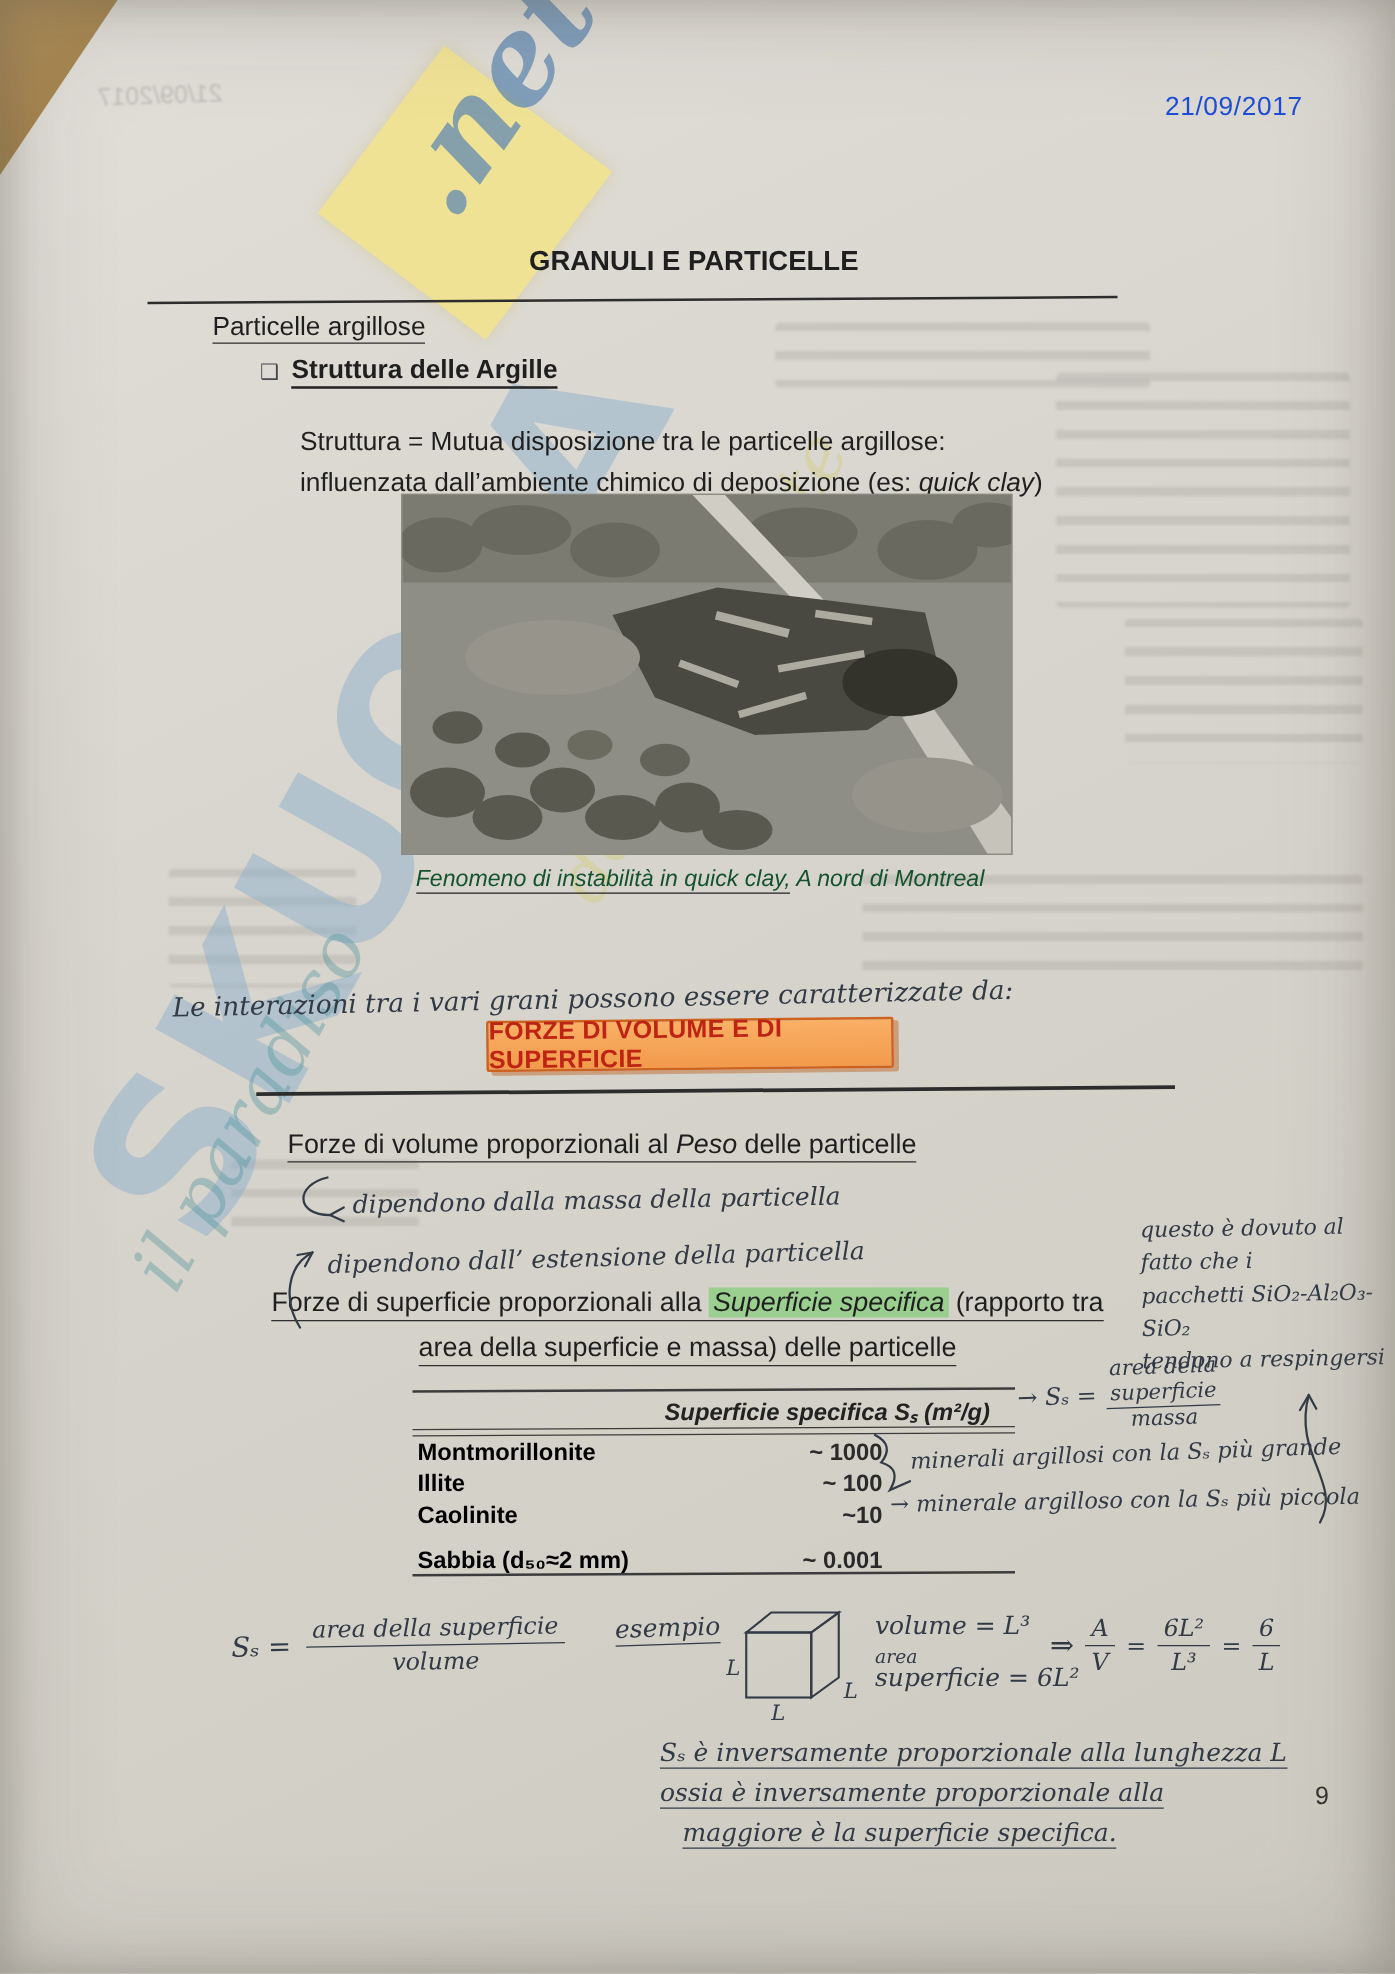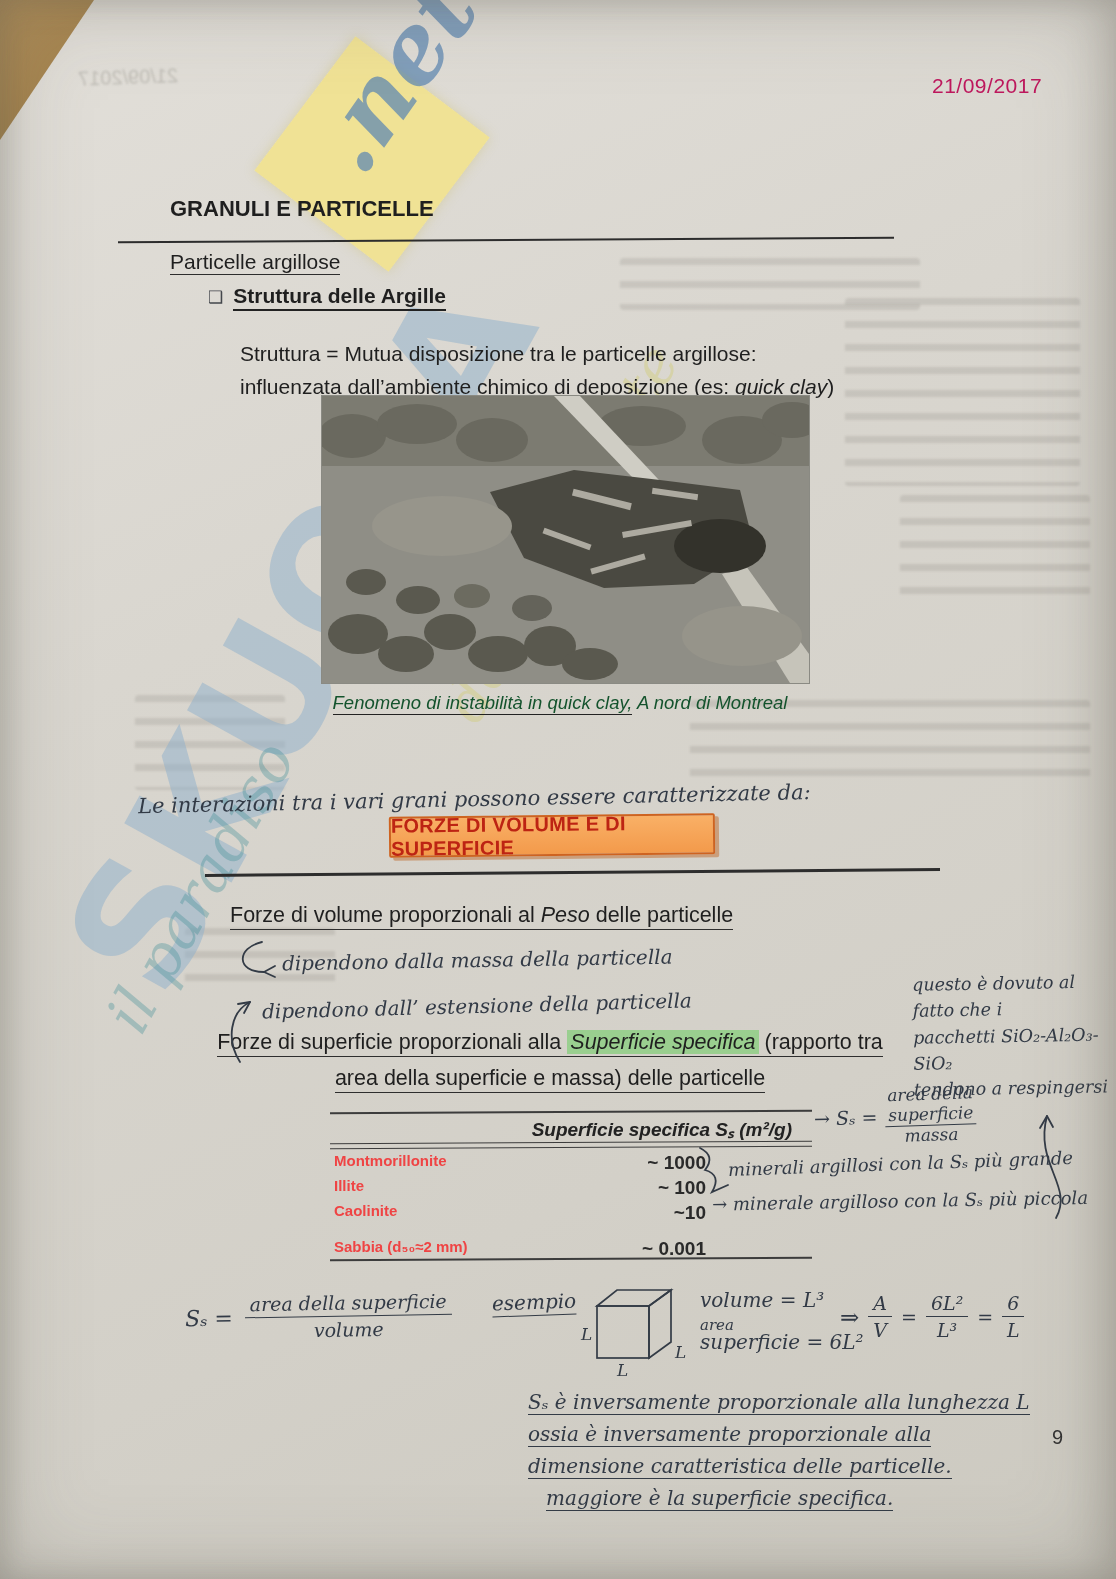--- a/index.html
+++ b/index.html
@@ -27,22 +27,22 @@
   .wm-tag2{left:430px;top:700px;transform:rotate(-61deg);transform-origin:left top;
        font-family:"DejaVu Serif",serif;font-style:italic;font-size:58px;
        color:rgba(208,204,128,.48);white-space:nowrap;}
   
   .ghost{background:repeating-linear-gradient(to bottom,rgba(112,110,102,.17) 0 7px,rgba(112,110,102,0) 7px 23px);
        filter:blur(1.2px);z-index:1;border-radius:4px;}
   .ghost-date{left:78px;top:66px;transform:scaleX(-1) rotate(2deg);font-size:20px;
        color:rgba(140,138,130,.38);filter:blur(1px);z-index:1;}
   
   .print{color:#1f1f1f;}
-  .doc-date{left:932px;top:74px;font-size:21px;letter-spacing:.5px;color:#be185d;z-index:3;}
-  .title{left:170px;top:196px;width:770px;font-size:22px;font-weight:700;z-index:3;}
+  .doc-date{left:932px;top:74px;font-size:21px;letter-spacing:.5px;color:#1d4ed8;z-index:3;}
+  .title{left:170px;top:196px;width:770px;text-align:center;font-size:22px;font-weight:700;z-index:3;}
   .rule{background:#2d2d2d;z-index:3;}
   .subtitle{left:170px;top:250px;width:780px;text-align:left;font-size:21px;z-index:3;}
   .subtitle span{border-bottom:1.6px solid #2d2d2d;padding-bottom:1px;}
   .bullet-head{left:208px;top:284px;font-size:21px;font-weight:700;z-index:3;display:flex;align-items:center;gap:10px;}
   .bullet-head .sq{font-size:17px;font-weight:400;color:#44474c;}
   .bullet-head .txt{border-bottom:2px solid #222;padding-bottom:1px;}
   .para{left:240px;top:338px;width:640px;font-size:21px;line-height:1.55;z-index:3;}
   .photo{left:321px;top:395px;width:487px;height:287px;border:1px solid #8a8a83;z-index:3;background:#8f8e86;}
   .caption{left:230px;top:692px;width:660px;text-align:center;font-style:italic;font-size:18.5px;z-index:3;color:#14532d;}
   .caption .cu{border-bottom:1.4px solid #222;padding-bottom:1px;}
@@ -57,21 +57,21 @@
   .u{border-bottom:1.7px solid #2e2e2e;padding-bottom:2px;}
   .note1{left:282px;top:948px;font-size:20px;transform:rotate(-1deg);}
   .note2{left:262px;top:994px;font-size:20px;transform:rotate(-1.5deg);}
   .stmt2a{left:200px;top:1030px;width:700px;text-align:center;font-size:21.5px;z-index:3;}
   .stmt2b{left:260px;top:1066px;width:580px;text-align:center;font-size:21.5px;z-index:3;}
   .hl{background:rgba(118,205,108,.62);font-style:italic;padding:0 3px;}
   .margin-note{left:913px;top:970px;width:205px;font-size:17.5px;line-height:1.5;transform:rotate(-1deg);}
   
   .tbl-line{background:#3c3c3c;z-index:3;}
   .tbl-header{left:400px;top:1116px;width:392px;text-align:right;font-size:19px;font-weight:700;font-style:italic;z-index:3;}
-  .tbl-name{font-size:15px;font-weight:600;z-index:3;color:#ef4444;}
+  .tbl-name{font-size:19px;font-weight:600;z-index:3;color:#000000;}
   .tbl-val{width:110px;text-align:right;font-size:19px;font-weight:600;z-index:3;color:#2a2a2a;}
   .annot{font-size:18px;}
   
   .frac{display:inline-block;text-align:center;vertical-align:middle;}
   .frac .num{display:block;border-bottom:1.7px solid #333b46;padding:0 5px 2px;}
   .frac .den{display:block;padding-top:2px;}
   .ssmass{left:814px;top:1086px;display:flex;align-items:center;gap:8px;font-size:19px;transform:rotate(-2deg);}
   .ssmass .n1,.ssmass .n2,.ssmass .dn{display:block;font-size:17px;line-height:1.15;text-align:center;}
   .ssmass .n2{border-bottom:1.6px solid #333b46;padding:0 3px 1px;}
   .ssvol{left:185px;top:1292px;display:flex;align-items:center;gap:12px;font-size:22px;transform:rotate(-1deg);}
@@ -254,21 +254,20 @@
   <span>=</span>
   <span class="frac">
       <span class="num">6</span>
       <span class="den">L</span>
     </span>
 </div>
 
 <div class="abs hw concl">
   <div class="ln"><span>Sₛ è inversamente proporzionale alla lunghezza L</span></div>
   <div class="ln"><span>ossia è inversamente proporzionale alla</span></div>
-  <div class="ln"><span>dimensione caratteristica delle particelle.</span></div>
   <div class="ln" style="margin-left:18px;"><span>maggiore è la superficie specifica.</span></div>
 </div>
 <div class="abs pagenum">9</div>
 
 <svg class="abs overlay" width="1116" height="1579" viewBox="0 0 1116 1579">
   <g fill="none" stroke="#333b46" stroke-width="1.8" stroke-linecap="round">
     <path d="M 262 942 c -26 6 -26 30 2 30"></path>
     <path d="M 264 972 l 11 -6 M 264 972 l 11 5"></path>
     <path d="M 240 1062 C 226 1040 230 1012 250 1002"></path>
     <path d="M 250 1002 l -12 2 M 250 1002 l -6 11"></path>

